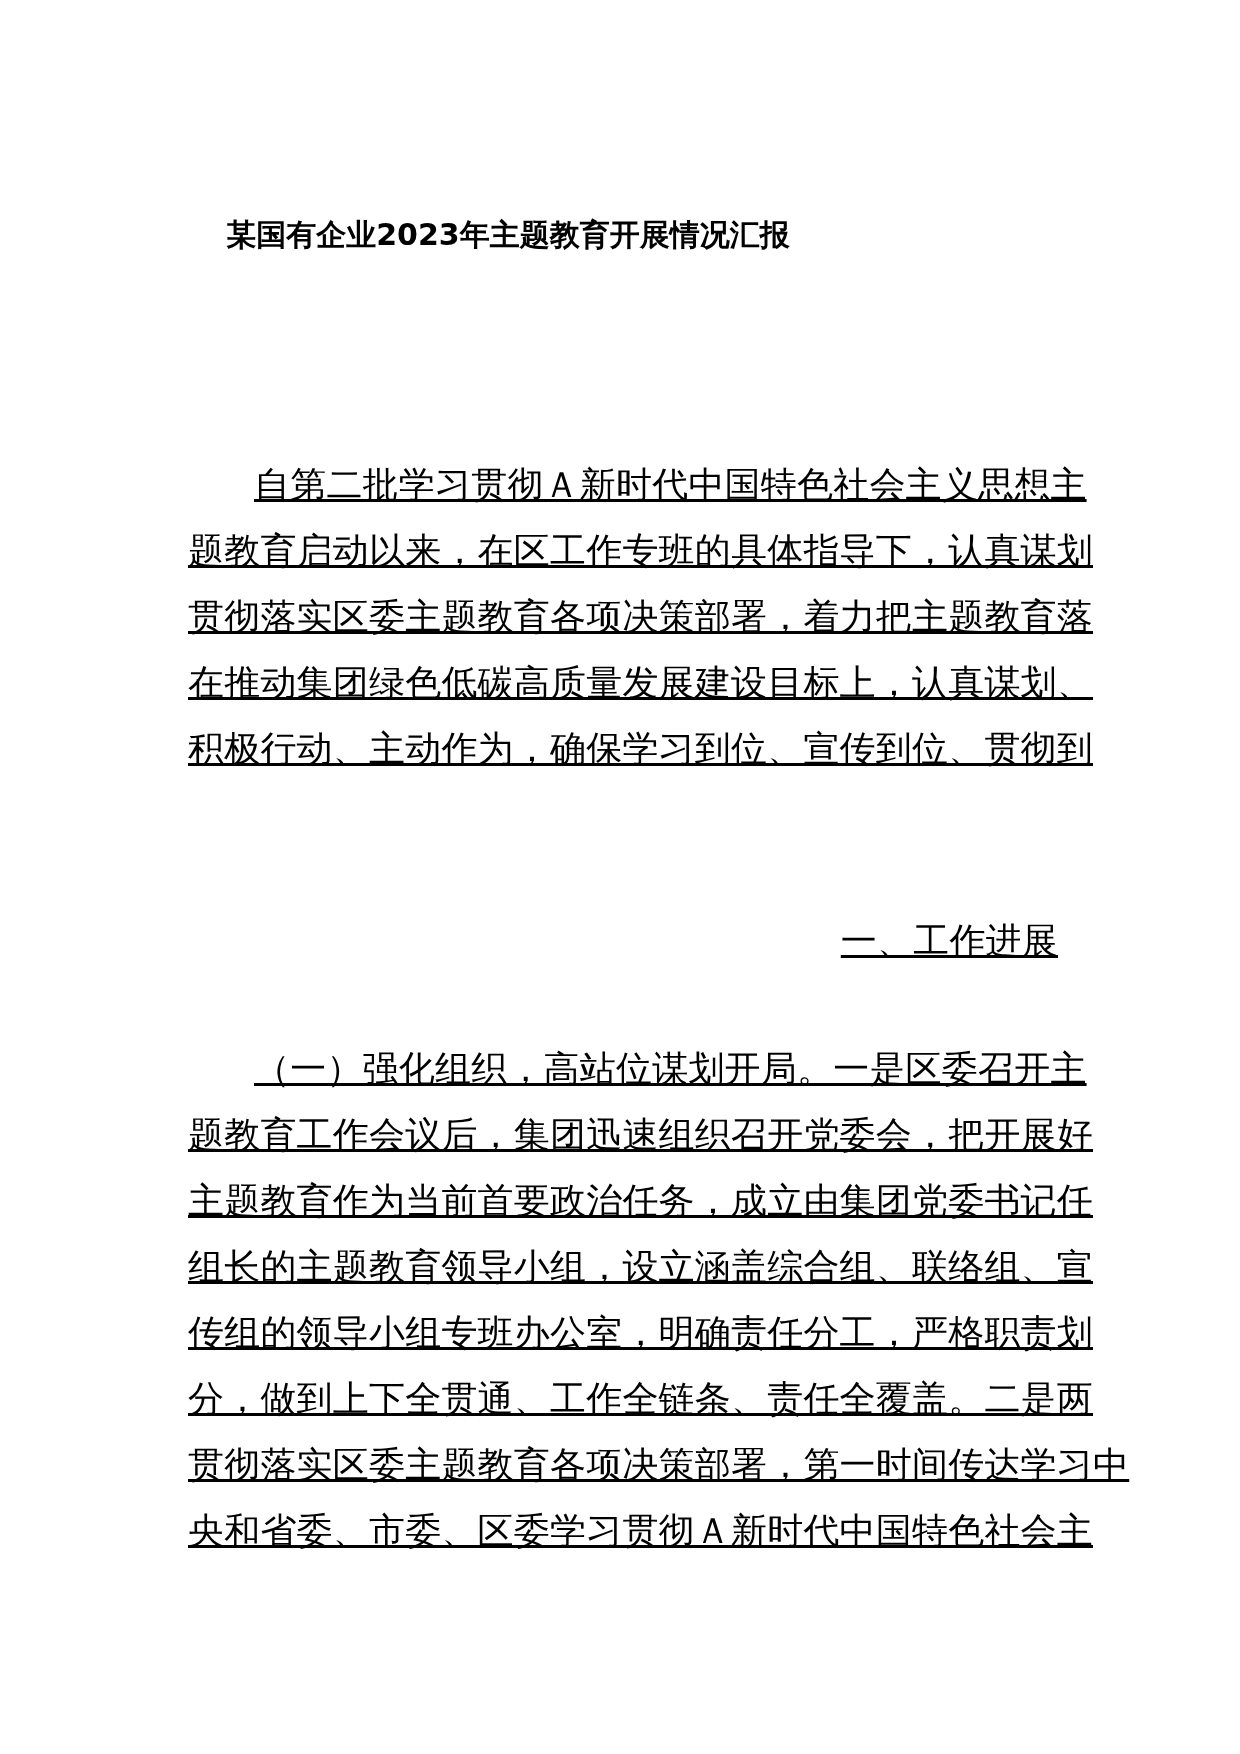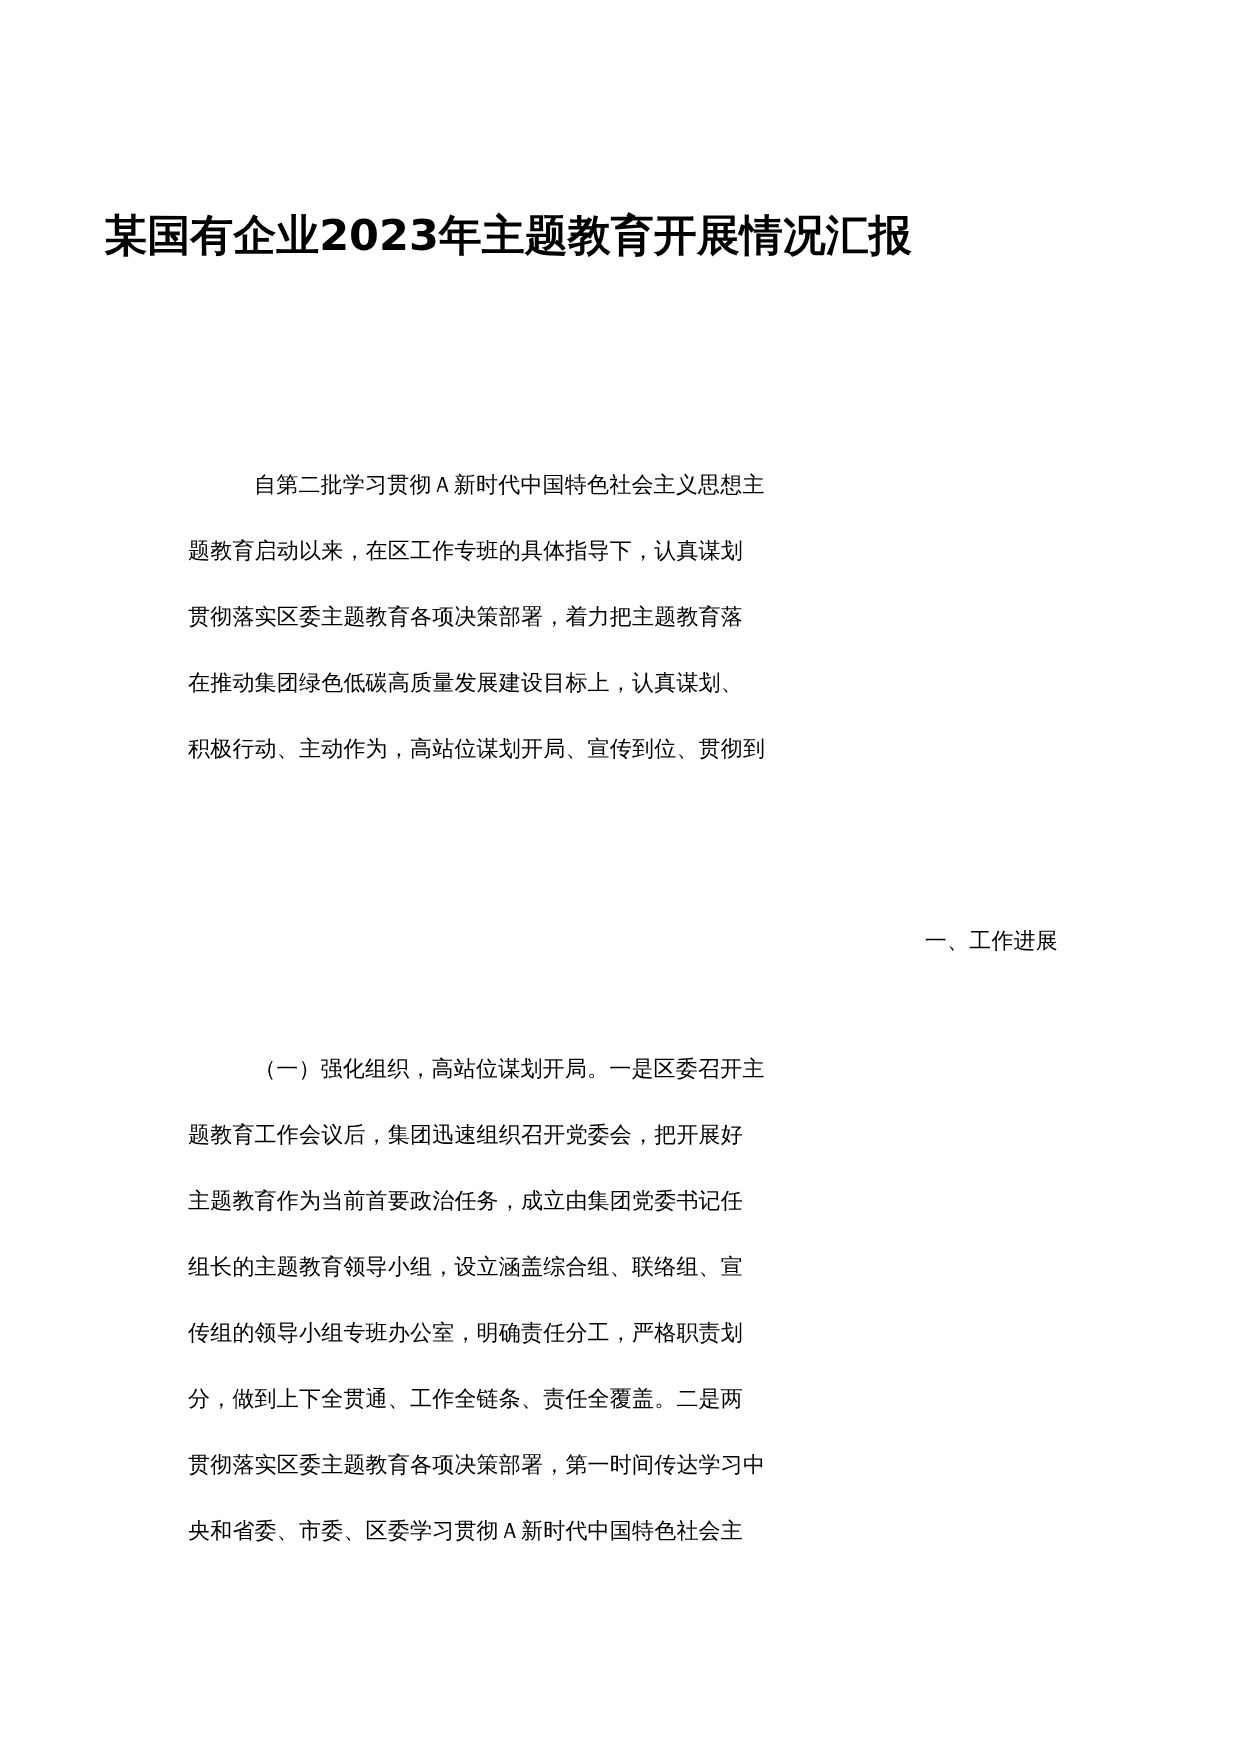--- a/index.html
+++ b/index.html
@@ -21,59 +21,60 @@
       width: 1240px;
       height: 1754px;
       background: #ffffff;
     }
     .doc-title {
       position: absolute;
       left: 0;
       top: 205px;
       width: 1016px;
       text-align: center;
-      font-size: 43px;
+      font-size: 30px;
       font-weight: bold;
       line-height: 60px;
       letter-spacing: 0px;
       white-space: nowrap;
     }
     .block {
       position: absolute;
       left: 188px;
       width: 870px;
     }
     .line {
       display: block;
       height: 66px;
       line-height: 66px;
-      font-size: 22px;
+      font-size: 36px;
       white-space: nowrap;
       letter-spacing: 0.2px;
+      text-decoration: underline;
     }
     .indent {
       padding-left: 66px;
     }
     #intro { top: 452px; }
     #section-heading { top: 908px; text-align: right; }
     #sub1 { top: 1036px; }
   </style>
 </head>
 <body>
 
 <div class="page">
 
   <div class="doc-title">某国有企业2023年主题教育开展情况汇报</div>
 
   <div class="block" id="intro">
     <span class="line indent">自第二批学习贯彻Ａ新时代中国特色社会主义思想主</span>
     <span class="line">题教育启动以来，在区工作专班的具体指导下，认真谋划</span>
     <span class="line">贯彻落实区委主题教育各项决策部署，着力把主题教育落</span>
     <span class="line">在推动集团绿色低碳高质量发展建设目标上，认真谋划、</span>
-    <span class="line">积极行动、主动作为，高站位谋划开局、宣传到位、贯彻到</span>
+    <span class="line">积极行动、主动作为，确保学习到位、宣传到位、贯彻到</span>
   </div>
 
   <div class="block" id="section-heading">
     <span class="line indent">一、工作进展</span>
   </div>
 
   <div class="block" id="sub1">
     <span class="line indent">（一）强化组织，高站位谋划开局。一是区委召开主</span>
     <span class="line">题教育工作会议后，集团迅速组织召开党委会，把开展好</span>
     <span class="line">主题教育作为当前首要政治任务，成立由集团党委书记任</span>

